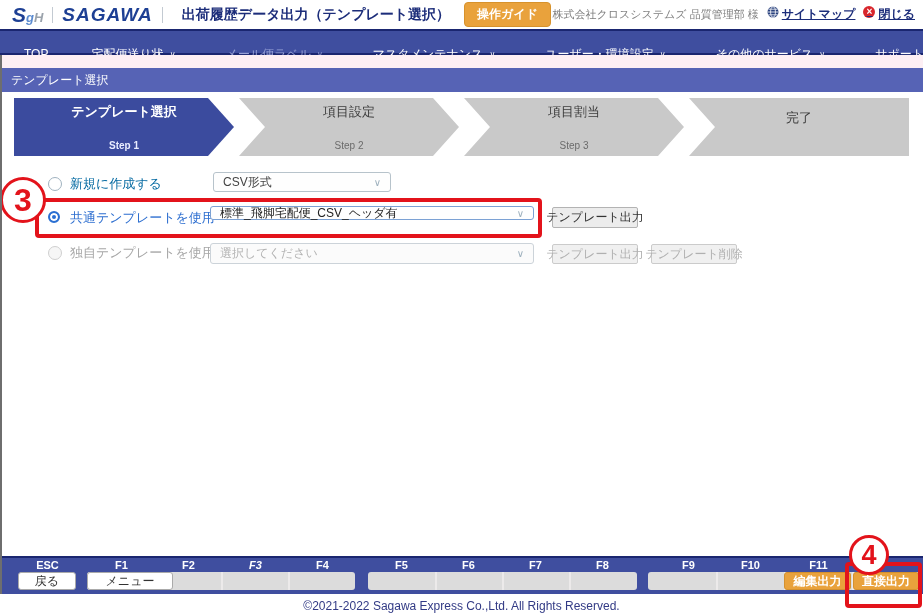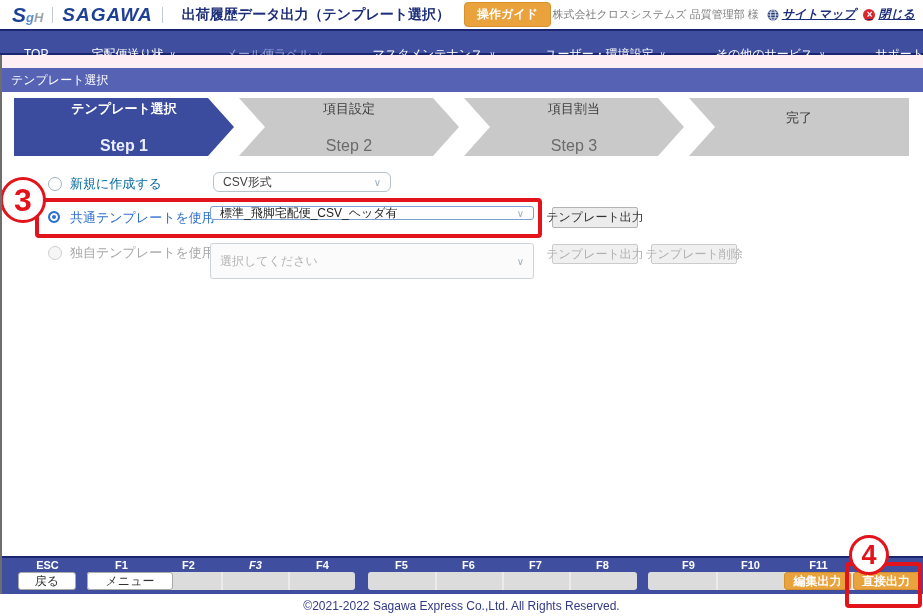--- a/index.html
+++ b/index.html
@@ -15,21 +15,21 @@
   .brand-g{font-size:13px;font-weight:bold;font-style:italic;color:#5b8bd0;}
   .brand-h{font-size:13px;font-weight:bold;font-style:italic;color:#9aa2ab;}
   .vdiv{width:1px;height:16px;background:#c3cad2;margin:0 9px;align-self:center;}
   .brand{font-size:19px;font-weight:bold;font-style:italic;color:#1d3f94;letter-spacing:1px;line-height:1;}
   .page-title{font-size:14px;font-weight:bold;color:#1c2d7a;margin-left:10px;white-space:nowrap;}
   .guide-btn{margin-left:14px;background:#e9a23c;color:#fff;font-size:12px;font-weight:bold;
              padding:3px 12px;border-radius:4px;border:1px solid #d7922c;cursor:pointer;white-space:nowrap;}
   .header-right{margin-left:auto;display:flex;align-items:center;gap:8px;padding-right:8px;}
   .company{font-size:11px;color:#7d7d7d;white-space:nowrap;}
   .hlink{font-size:12px;color:#1c2d7a;font-weight:bold;text-decoration:underline;display:flex;
-         align-items:center;gap:3px;cursor:pointer;white-space:nowrap;font-style:italic;}
+         gap:3px;cursor:pointer;white-space:nowrap;}
   .globe{width:12px;height:12px;flex:none;}
   .close-ico{width:12px;height:12px;border-radius:50%;background:#d8262c;color:#fff;font-size:10px;
              line-height:12px;text-align:center;font-weight:bold;flex:none;}
 
   
   .nav{top:29px;left:0;width:923px;height:26px;background:#3f4e9f;
        border-top:2px solid #1a2670;border-bottom:2px solid #1a2670;
        display:flex;align-items:center;color:#fff;font-size:12px;}
   .nav-item{padding:0 25px;cursor:pointer;white-space:nowrap;display:flex;align-items:center;margin-top:24px;}
   .nav-item:first-child{padding:0 18px 0 24px;}
@@ -40,21 +40,21 @@
   .pink-strip{top:55px;left:0;width:923px;height:13px;background:#fdeff4;}
   .secbar{top:68px;left:0;width:923px;height:24px;background:#5663b5;color:#fff;
           font-size:12px;line-height:24px;padding-left:11px;}
   .edge-strip{top:55px;left:0;width:2px;height:539px;background:#6e6e6e;z-index:30;}
 
   
   .steps{top:98px;left:14px;width:895px;height:58px;display:flex;gap:5px;}
   .step{flex:1;display:flex;flex-direction:column;align-items:center;justify-content:center;
         background:#c9c9c9;color:#3c3c3c;}
   .step .t{font-size:13px;}
-  .step .s{font-size:16px;color:#6b6b6b;margin-top:19px;}
+  .step .s{font-size:10px;color:#6b6b6b;margin-top:19px;}
   .step.first{clip-path:polygon(0 0,calc(100% - 26px) 0,100% 50%,calc(100% - 26px) 100%,0 100%);}
   .step.mid{clip-path:polygon(0 0,calc(100% - 26px) 0,100% 50%,calc(100% - 26px) 100%,0 100%,26px 50%);}
   .step.last{clip-path:polygon(0 0,100% 0,100% 100%,0 100%,26px 50%);}
   .step.active{background:#3b4b9e;color:#fff;}
   .step.active .t{font-weight:bold;}
   .step.active .s{color:#e9edff;font-weight:bold;}
 
   
   .radio{width:14px;height:14px;border-radius:50%;background:#fff;border:1px solid #9fb2bf;cursor:pointer;}
   .radio.checked{border:2px solid #2a6fd2;background:#2a6fd2;box-shadow:inset 0 0 0 2px #fff;width:12px;height:12px;}
@@ -173,39 +173,39 @@
       <span class="s">Step 3</span>
     </div>
     <div class="step last">
       <span class="t">完了</span>
       <span class="s"></span>
     </div>
   </div>
 
   <div class="abs radio" style="left:48px;top:177px;"></div>
   <span class="abs flabel" style="left:70px;top:175px;">新規に作成する</span>
-  <div class="abs selectbox" style="left:213px;top:172px;width:178px;height:20px;border-radius:6px;">
+  <div class="abs selectbox" style="left:213px;top:172px;width:178px;height:20px;">
     <span>CSV形式</span>
     <span class="caret">∨</span>
   </div>
 
   <div class="abs red-box" style="left:35px;top:198px;width:507px;height:40px;"></div>
   <div class="abs red-circle" style="left:0px;top:177px;width:46px;height:46px;font-size:32px;">3</div>
 
   <div class="abs radio checked" style="left:48px;top:211px;"></div>
   <span class="abs flabel sel" style="left:70px;top:209px;">共通テンプレートを使用</span>
   <div class="abs selectbox active" style="left:210px;top:206px;width:324px;height:14px;">
     <span>標準_飛脚宅配便_CSV_ヘッダ有</span>
     <span class="caret">∨</span>
   </div>
   <button class="abs btn-gray" style="left:552px;top:207px;width:86px;height:21px;">テンプレート出力</button>
 
   <div class="abs radio disabled" style="left:48px;top:246px;"></div>
   <span class="abs flabel dis" style="left:70px;top:244px;">独自テンプレートを使用</span>
-  <div class="abs selectbox dis" style="left:210px;top:243px;width:324px;height:36px;">
+  <div class="abs selectbox dis" style="left:210px;top:243px;width:324px;height:21px;">
     <span>選択してください</span>
     <span class="caret">∨</span>
   </div>
   <button class="abs btn-gray dis" style="left:552px;top:244px;width:86px;height:20px;">テンプレート出力</button>
   <button class="abs btn-gray dis" style="left:651px;top:244px;width:86px;height:20px;">テンプレート削除</button>
 
   <div class="abs fnbar"></div>
   <span class="fkey" style="left:14px;">ESC</span>
   <span class="fkey" style="left:88px;">F1</span>
   <span class="fkey" style="left:155px;">F2</span>

